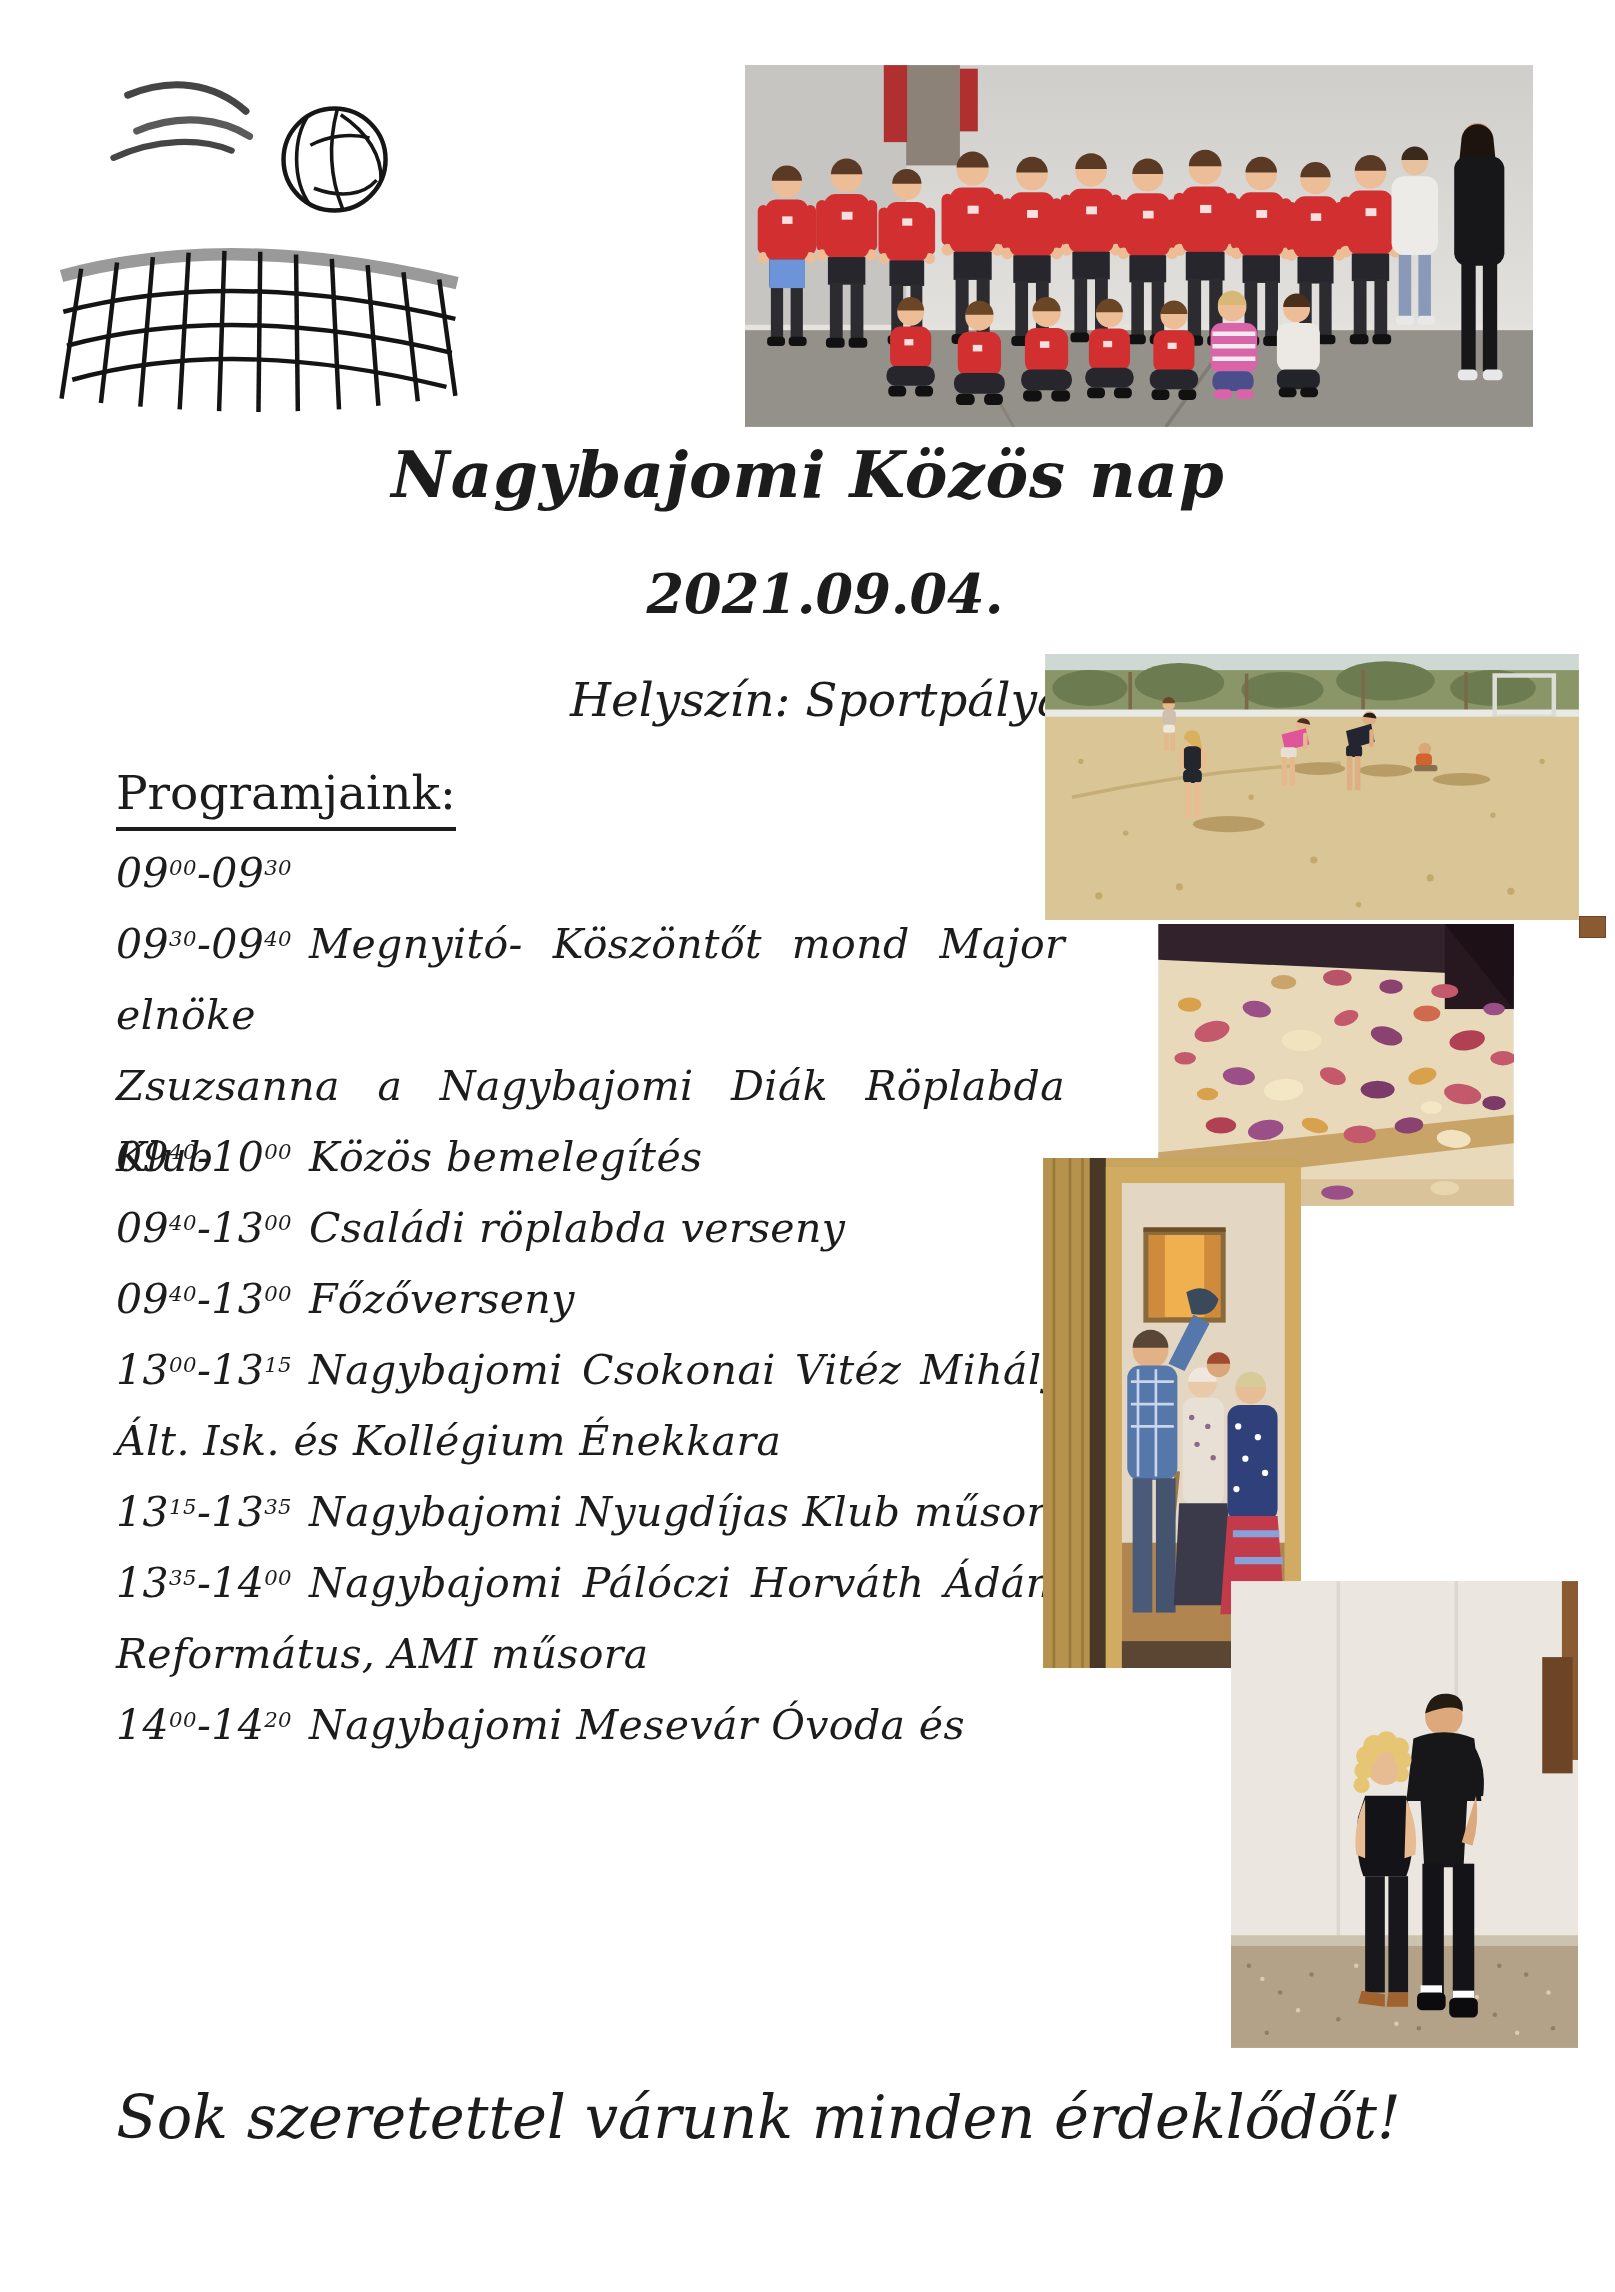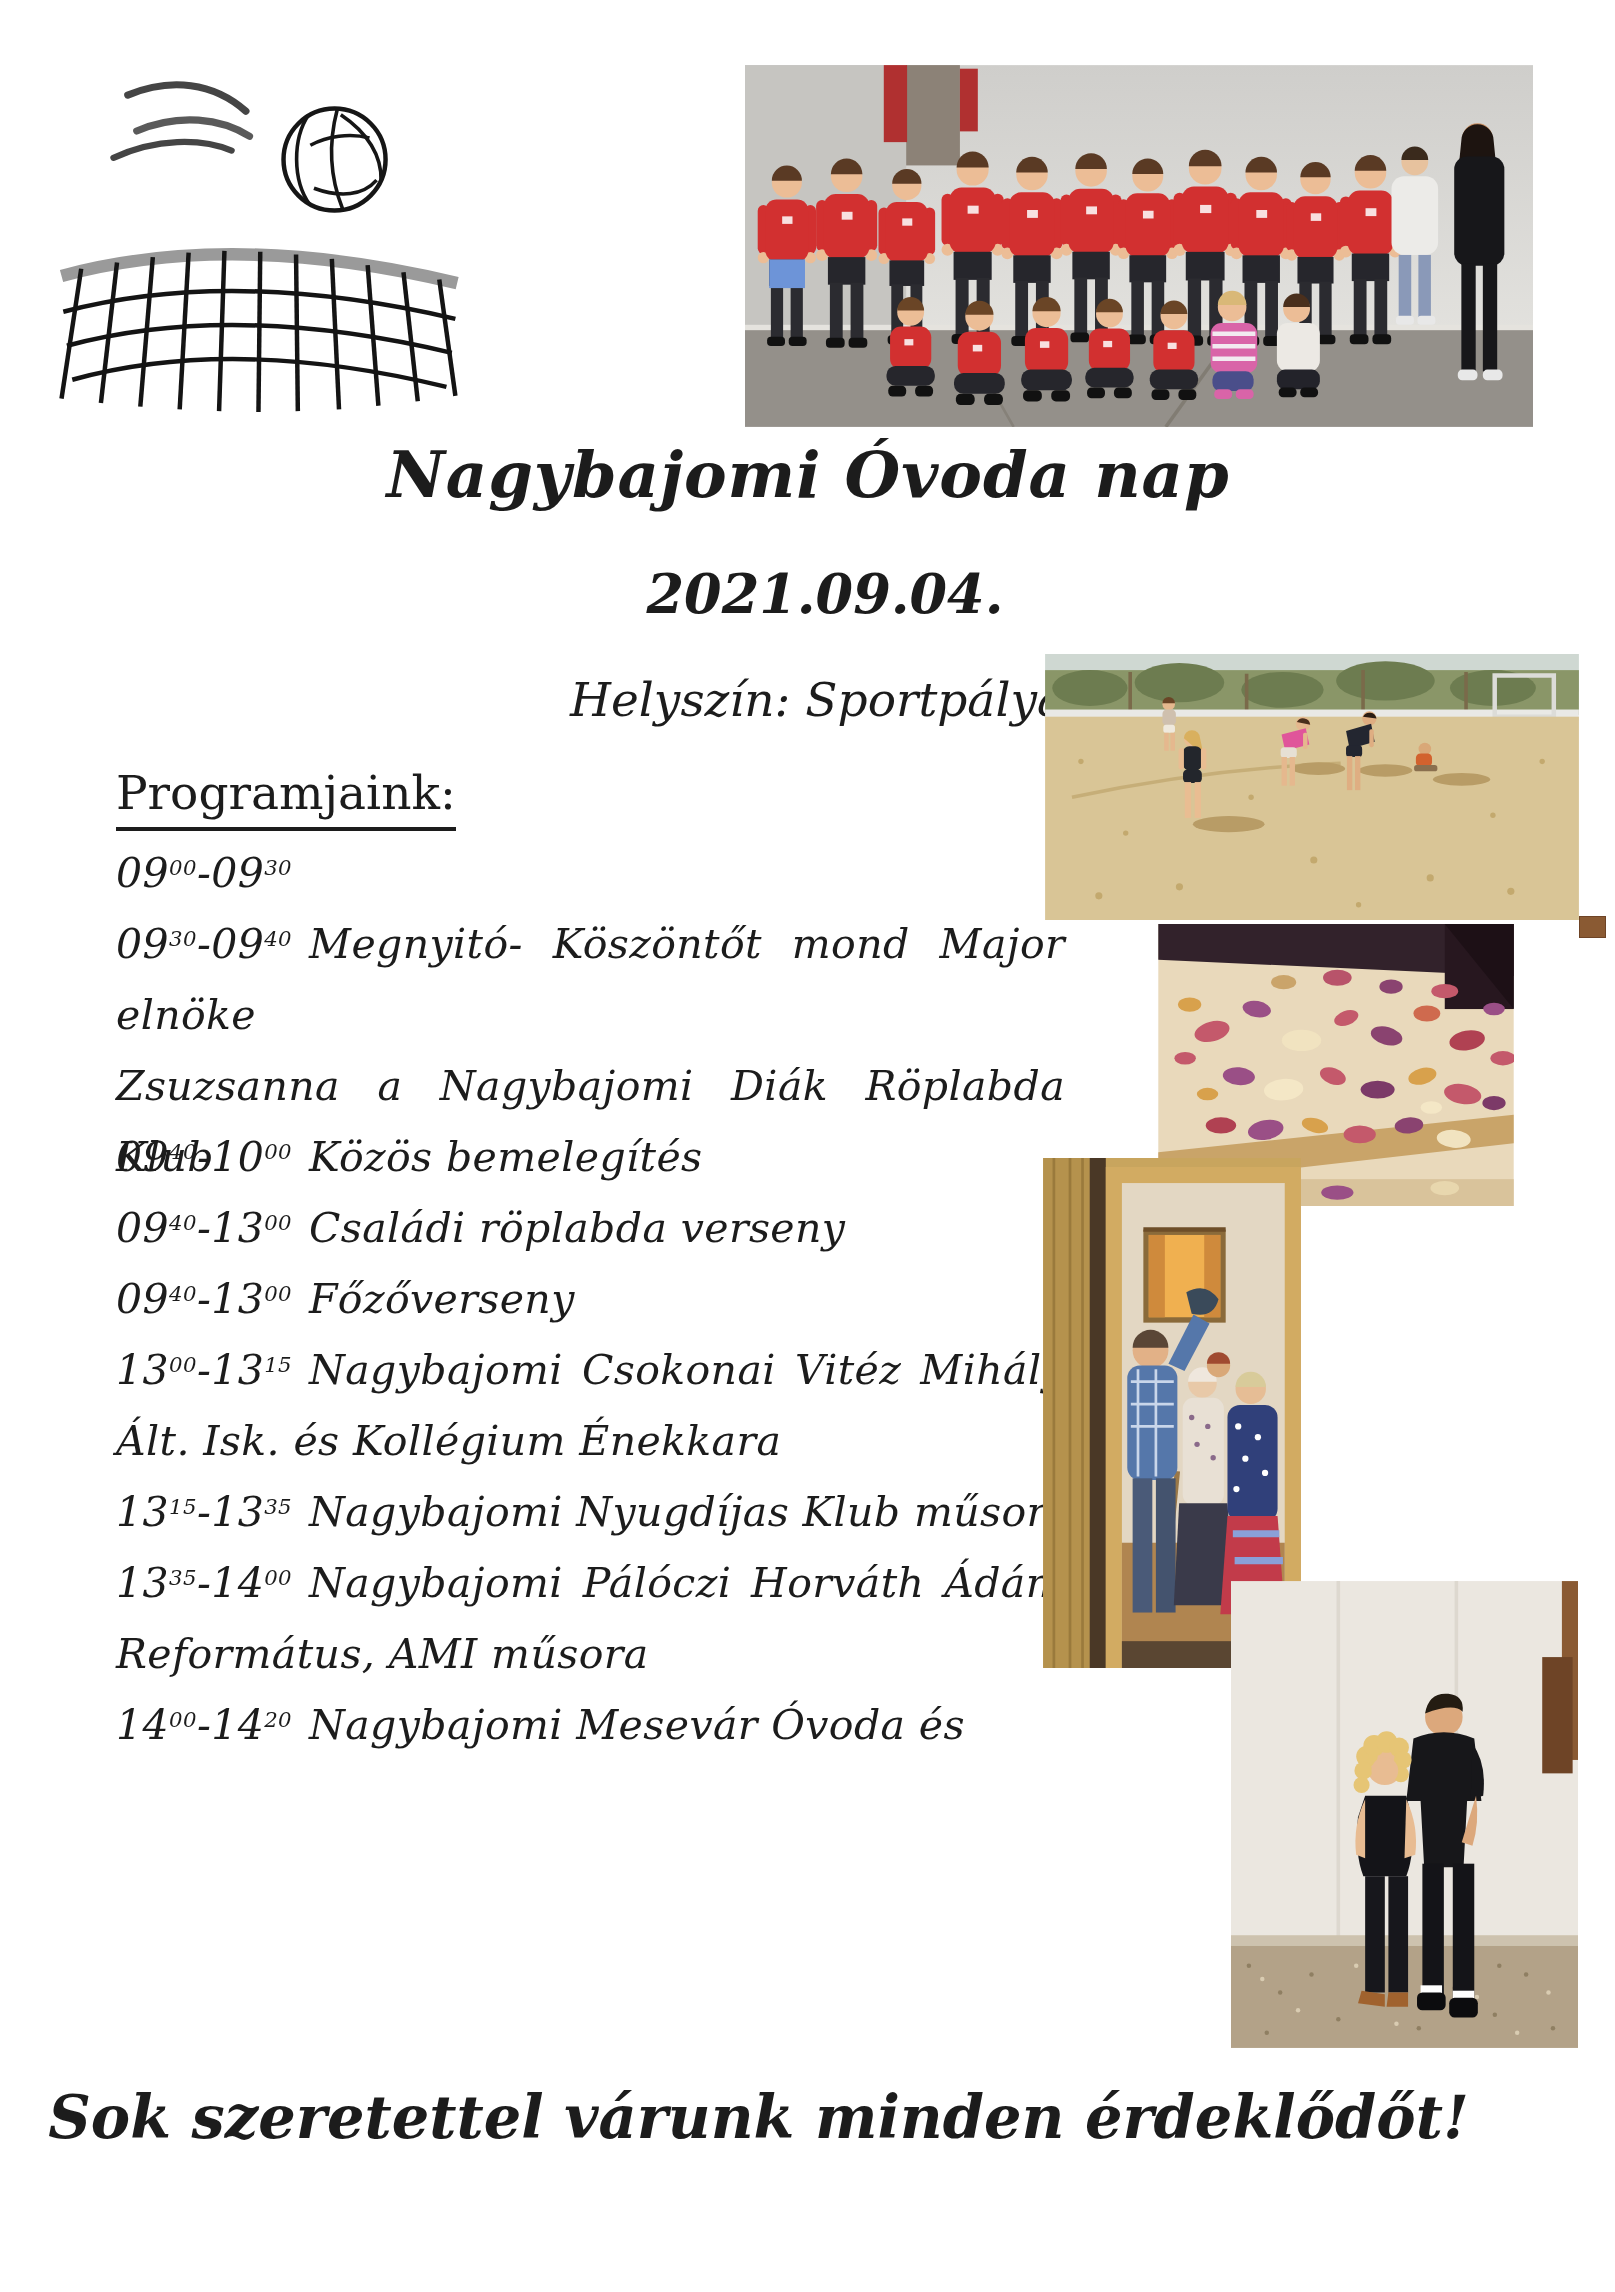--- a/index.html
+++ b/index.html
@@ -44,21 +44,21 @@
   }
   .pline{height:71px;line-height:71px;display:flex;white-space:nowrap;}
   .ptime{width:193px;flex:none;}
   .ptime sup{font-size:.52em;line-height:0;vertical-align:.55em;}
   .ptext{flex:1 1 auto;min-width:0;}
   .pline.justify{white-space:normal;}
   .pline.justify .ptext{text-align:justify;text-align-last:justify;}
   .closing{
     left:0;top:2083px;width:1517px;
     text-align:center;
-    font-style:italic;font-weight:700;font-size:59px;
+    font-style:italic;font-weight:400;font-size:59px;
   }
   
   .photo{display:block;}
   .photo svg{display:block;width:100%;height:100%;}
 </style>
 </head>
 <body>
 
 <div class="page">
 
@@ -186,21 +186,21 @@
         <circle cx="32" cy="20" r="15" fill="#ecbd96"></circle>
         <path d="M17 18 a15 15 0 0 1 30 0 Z" fill="#4a2f1c"></path>
         <rect x="10" y="36" width="48" height="54" rx="12" fill="#ece9e4"></rect>
         <rect x="10" y="88" width="48" height="22" rx="9" fill="#23232a"></rect>
         <rect x="12" y="108" width="20" height="11" rx="5" fill="#111111"></rect>
         <rect x="36" y="108" width="20" height="11" rx="5" fill="#111111"></rect>
       </g>
     </svg>
   </div>
 
-  <div class="abs title">Nagybajomi Óvoda nap</div>
+  <div class="abs title">Nagybajomi Közös nap</div>
   <div class="abs date">2021.09.04.</div>
   <div class="abs location">Helyszín: Sportpálya</div>
   <div class="abs programs-heading">
     <span>Programjaink:</span>
   </div>
 
   <div class="abs schedule">
       <div class="pline">
         <span class="ptime">09<sup>00</sup>-09<sup>30</sup></span>
       </div>

